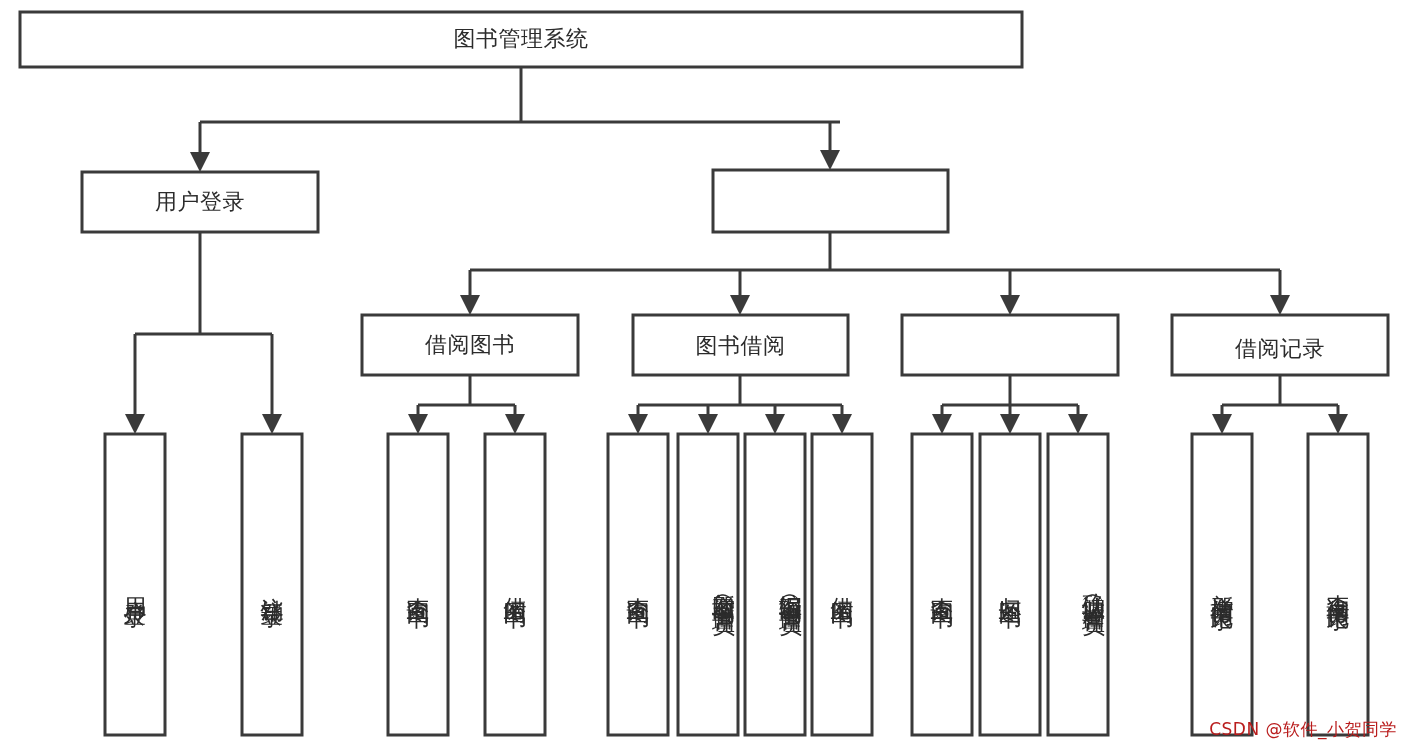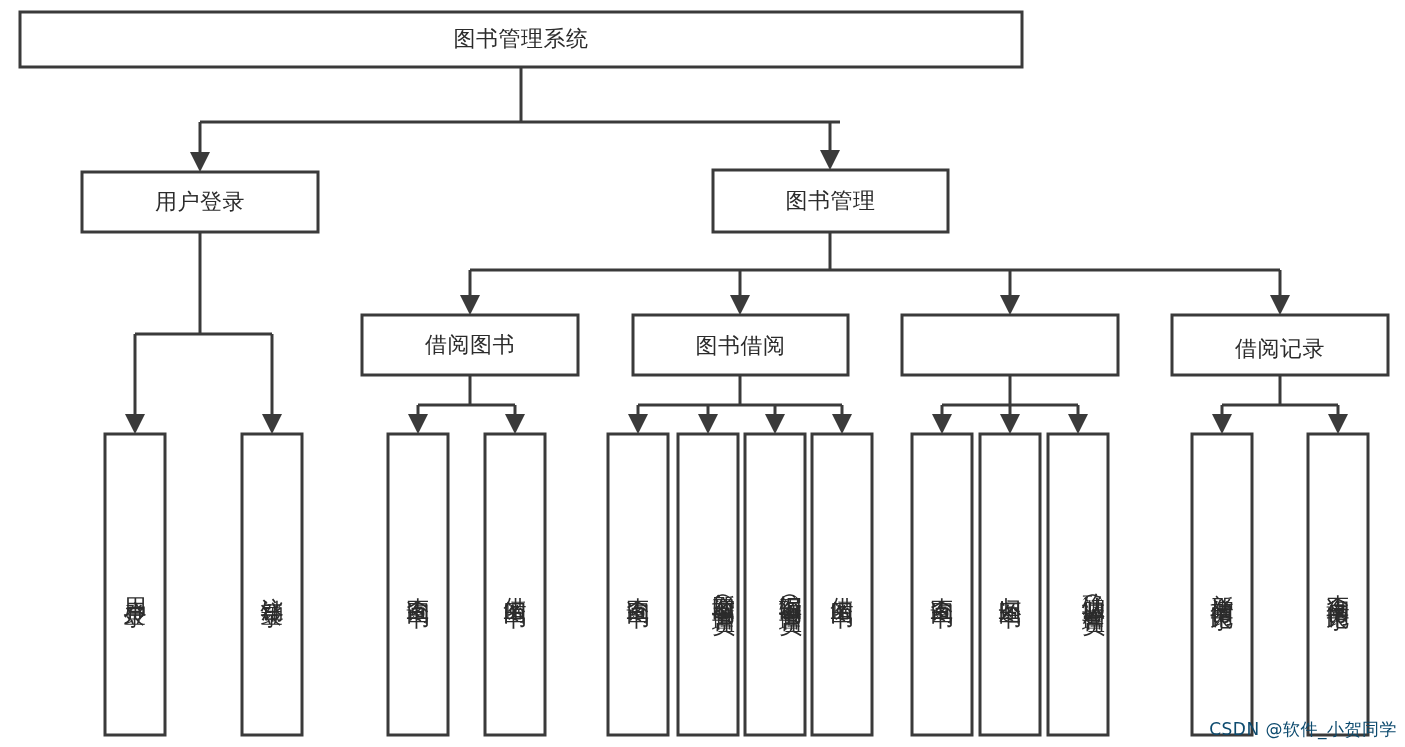--- a/index.html
+++ b/index.html
@@ -66,21 +66,21 @@
     line-height: 1.25;
     letter-spacing: 3px;
     justify-content: center;
     align-items: center;
   }
   .watermark {
     position: absolute;
     right: 8px;
     bottom: 6px;
     font-size: 17px;
-    color: #0c4a6e;
+    color: #b91c1c;
     font-family: "DejaVu Sans", "Liberation Sans", sans-serif;
     letter-spacing: 0.5px;
     white-space: nowrap;
     pointer-events: none;
   }
 </style>
 </head>
 <body>
 
 <div id="diagram-root">
@@ -181,21 +181,20 @@
       <rect class="node-box" x="1048" y="434" width="60" height="301"></rect>
 
       <rect class="node-box" x="1192" y="434" width="60" height="301"></rect>
       <rect class="node-box" x="1308" y="434" width="60" height="301"></rect>
     </g>
   </svg>
 
   <div class="node-label horizontal" style="left:20px;  top:12px;  width:1002px; height:55px;">图书管理系统</div>
 
   <div class="node-label horizontal" style="left:82px;  top:172px; width:236px; height:60px;">用户登录</div>
-  <div class="node-label horizontal" style="left:713px; top:170px; width:235px; height:62px;">图书管理</div>
 
   <div class="node-label horizontal" style="left:362px; top:315px; width:216px; height:60px;">借阅图书</div>
   <div class="node-label horizontal" style="left:633px; top:315px; width:215px; height:63px;">图书借阅</div>
   <div class="node-label horizontal" style="left:1172px;top:319px; width:216px; height:60px;">借阅记录</div>
 
   <div class="node-label vertical" style="left:105px; top:434px; width:60px; height:301px;">用户登录</div>
   <div class="node-label vertical" style="left:242px; top:434px; width:60px; height:301px;">注销登录</div>
 
   <div class="node-label vertical" style="left:388px; top:434px; width:60px; height:301px;">查询图书</div>
   <div class="node-label vertical" style="left:485px; top:434px; width:60px; height:301px;">借阅图书</div>

